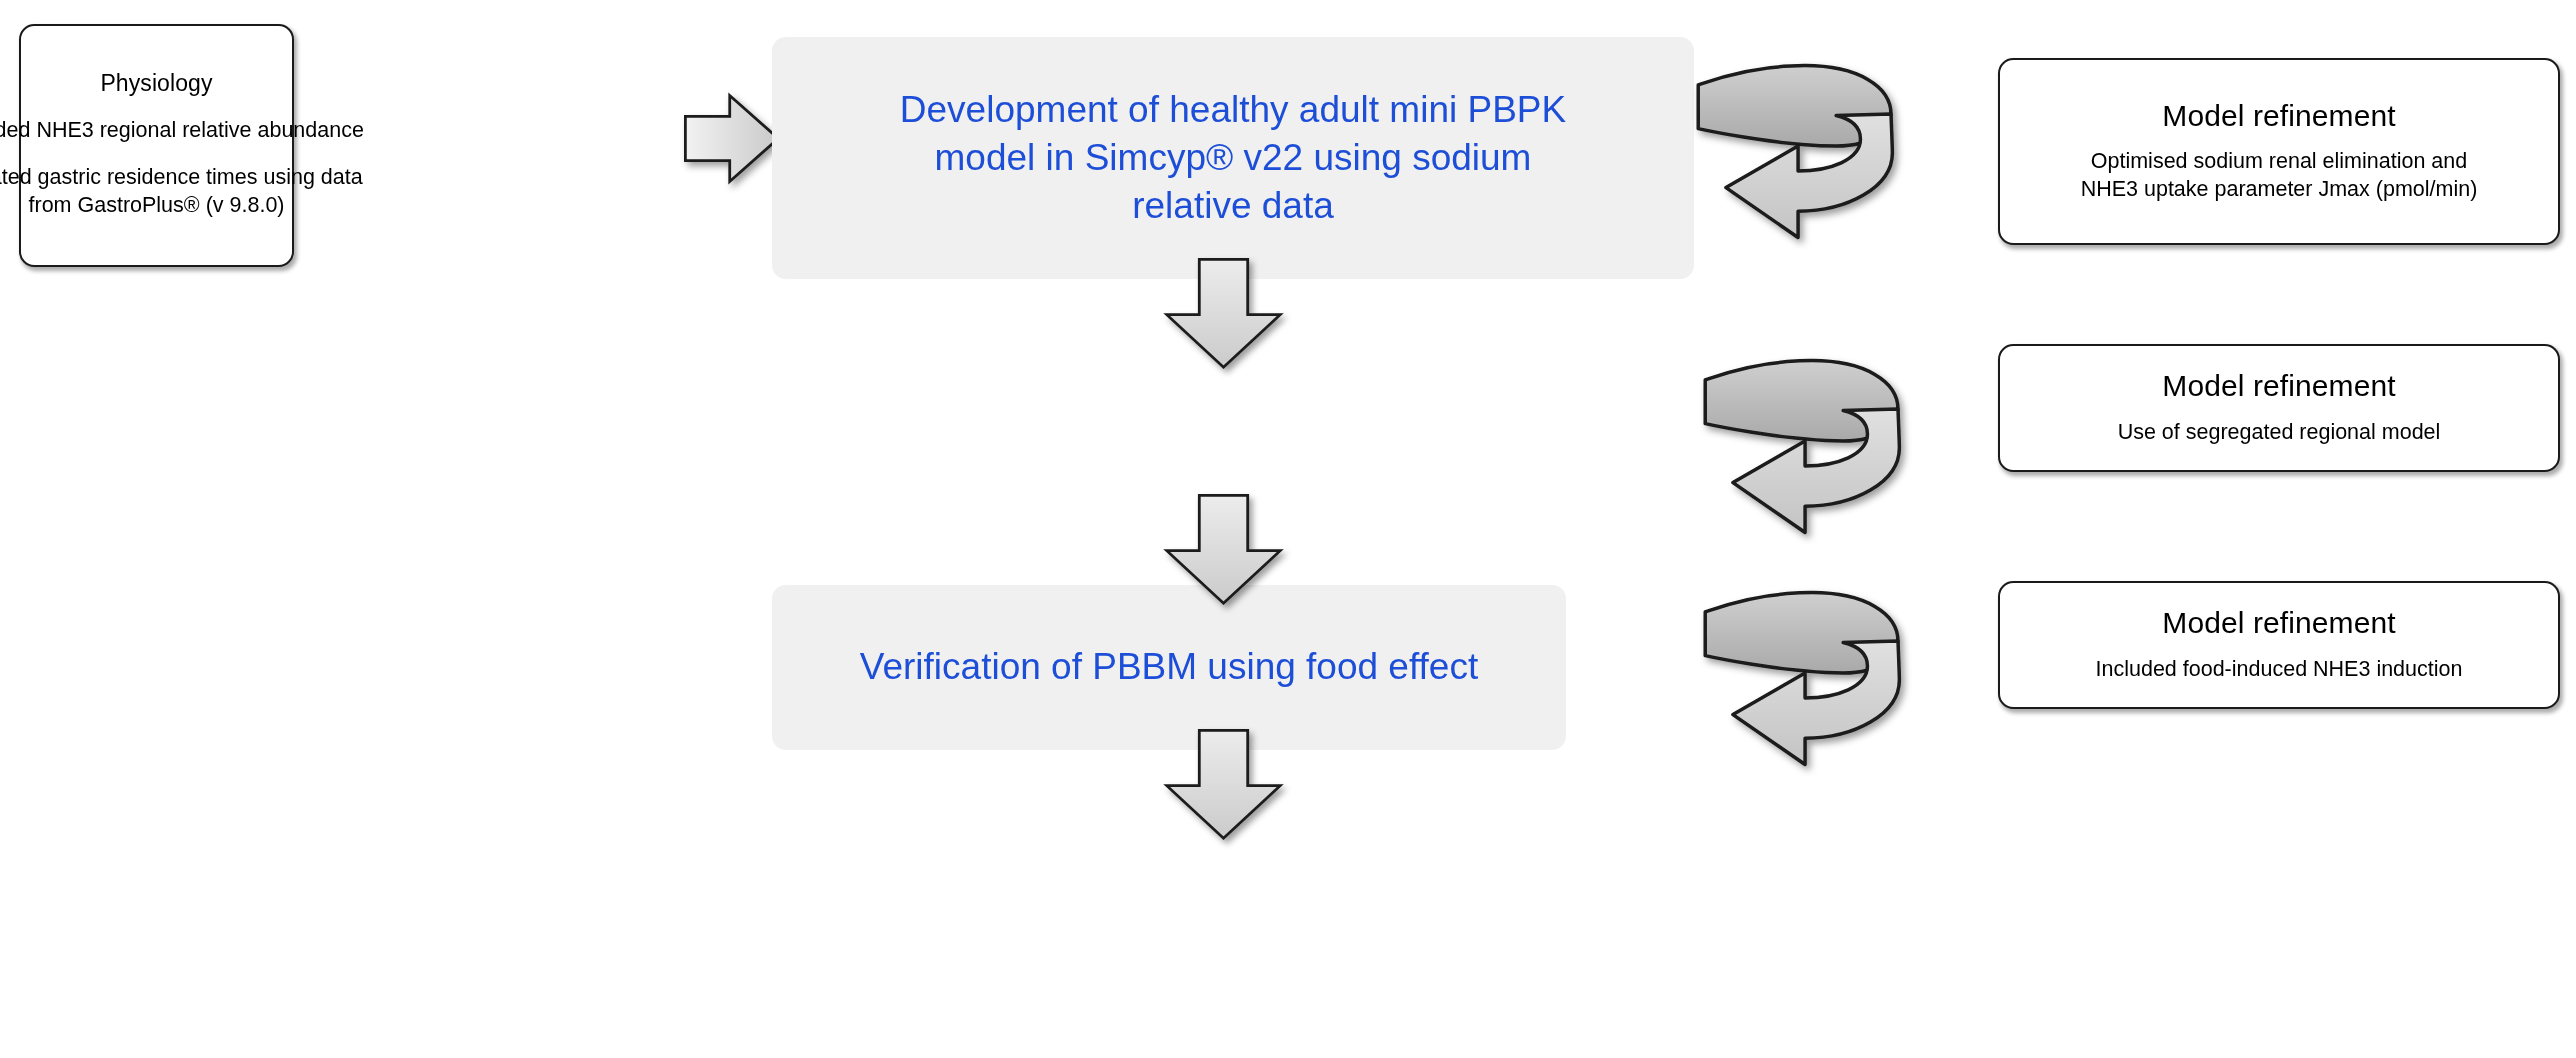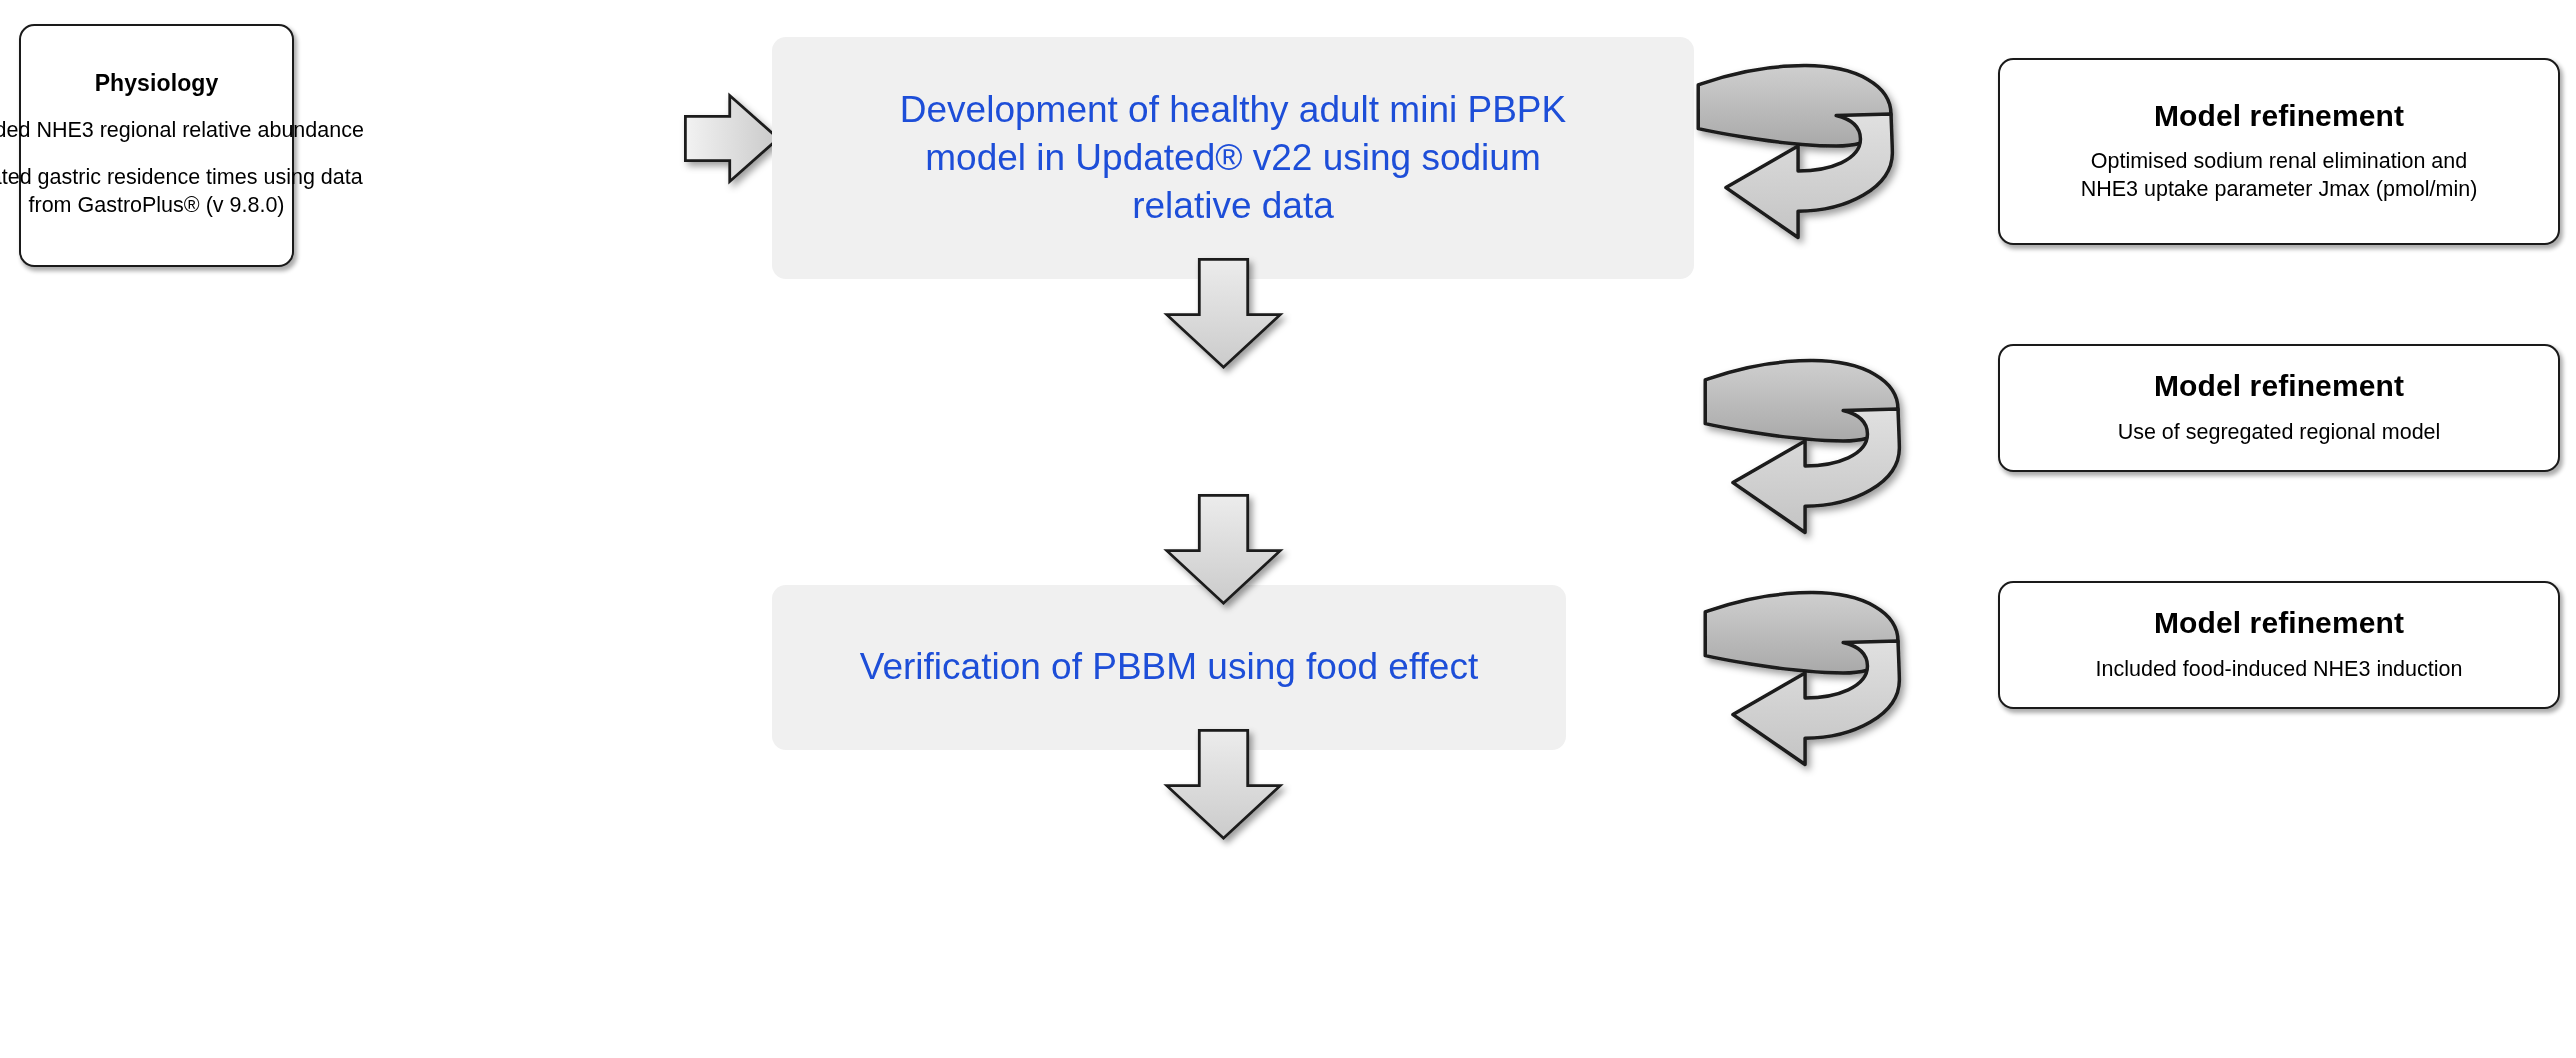--- a/index.html
+++ b/index.html
@@ -21,21 +21,21 @@
     box-sizing:border-box;
     box-shadow:2.8px 3.5px 4.2px rgba(0,0,0,.33);
     display:flex;
     flex-direction:column;
     align-items:center;
     justify-content:center;
     text-align:center;
     color:#000000;
   }
   .wcard .ttl{
-    font-weight:bold;
+    font-weight:normal;
     letter-spacing:0.1px;
   }
   .wcard .ln{ white-space:nowrap; }
 
   
   .gbox{
     position:absolute;
     background:#f0f0f0;
     border-radius:14px;
     box-sizing:border-box;
@@ -99,21 +99,21 @@
     </div>
   </div>
 
   <svg class="arrow-svg" style="left:684px;top:90px;width:97px;height:97px;" viewBox="0 0 140 140">
     <path d="M2,38 L66,38 L66,8 L136,70 L66,132 L66,102 L2,102 Z" fill="url(#gradRight)" stroke="#1a1a1a" stroke-width="4" stroke-linejoin="miter" filter="url(#softShadow)"></path>
   </svg>
 
   <div class="gbox" id="step-1" style="left:772px;top:37px;width:922px;height:242px;">
     <div>
       <div>Development of healthy adult mini PBPK</div>
-      <div>model in Updated® v22 using sodium</div>
+      <div>model in Simcyp® v22 using sodium</div>
       <div>relative data</div>
     </div>
   </div>
 
 
   <div class="gbox" id="step-3" style="left:772px;top:585px;width:794px;height:165px;">
     <div>
       <div>Verification of PBBM using food effect</div>
     </div>
   </div>

